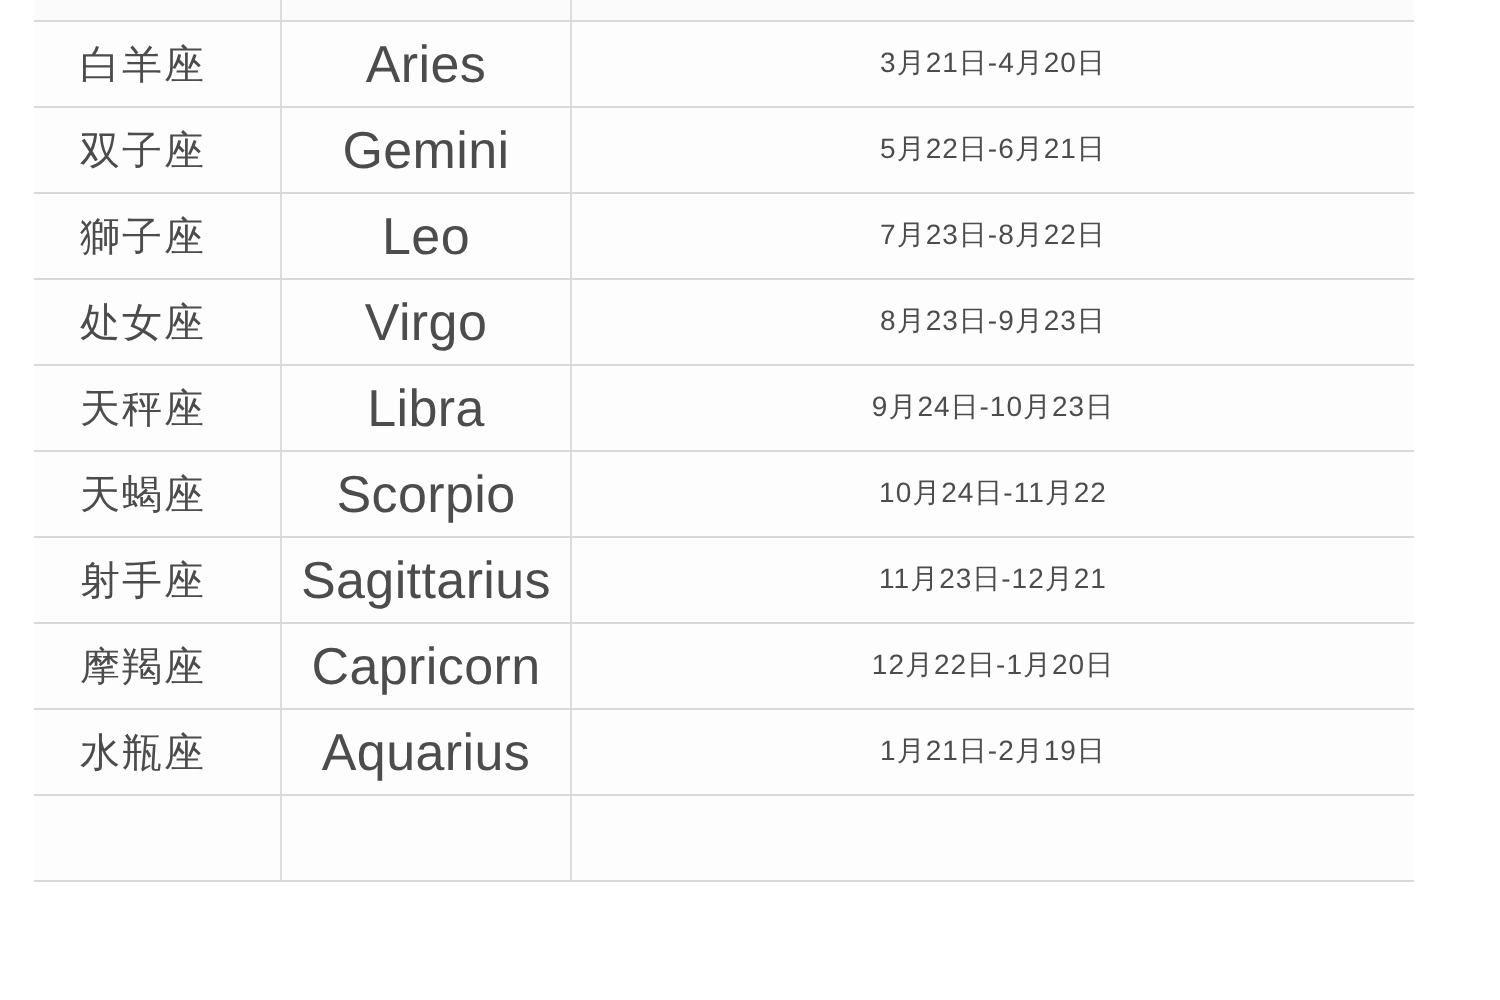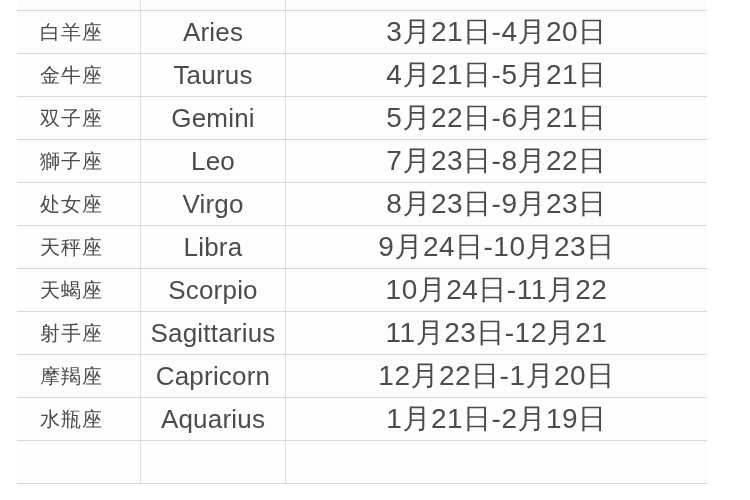--- a/index.html
+++ b/index.html
@@ -74,21 +74,21 @@
     color: #4a4a4a;
   }
 
   td.cell-en {
     font-size: 26px;
     color: #4f4f4f;
     letter-spacing: 0.2px;
   }
 
   td.cell-date {
-    font-size: 28px;
+    font-size: 14px;
     color: #4a4a4a;
     letter-spacing: 0.5px;
   }
 
   
   #right-gutter {
     position: absolute;
     left: 722px;
     top: 0;
     width: 28px;
@@ -121,25 +121,20 @@
           <th>星座名称</th>
           <th>英文名</th>
           <th>出生日期（阳历）</th>
         </tr>
       </thead>
       <tbody>
         <tr>
           <td class="cell-cn">白羊座</td>
           <td class="cell-en">Aries</td>
           <td class="cell-date">3月21日-4月20日</td>
-        </tr>
-        <tr>
-          <td class="cell-cn">金牛座</td>
-          <td class="cell-en">Taurus</td>
-          <td class="cell-date">4月21日-5月21日</td>
         </tr>
         <tr>
           <td class="cell-cn">双子座</td>
           <td class="cell-en">Gemini</td>
           <td class="cell-date">5月22日-6月21日</td>
         </tr>
         <tr>
           <td class="cell-cn">獅子座</td>
           <td class="cell-en">Leo</td>
           <td class="cell-date">7月23日-8月22日</td>

